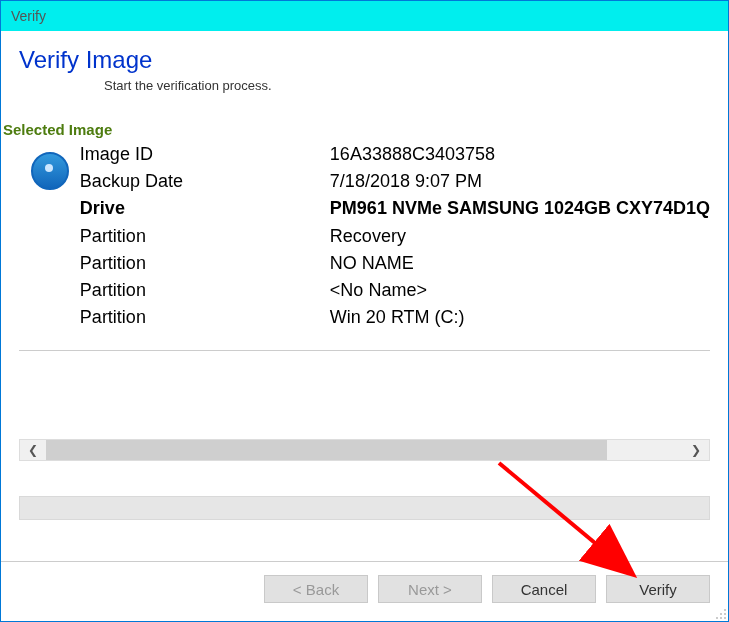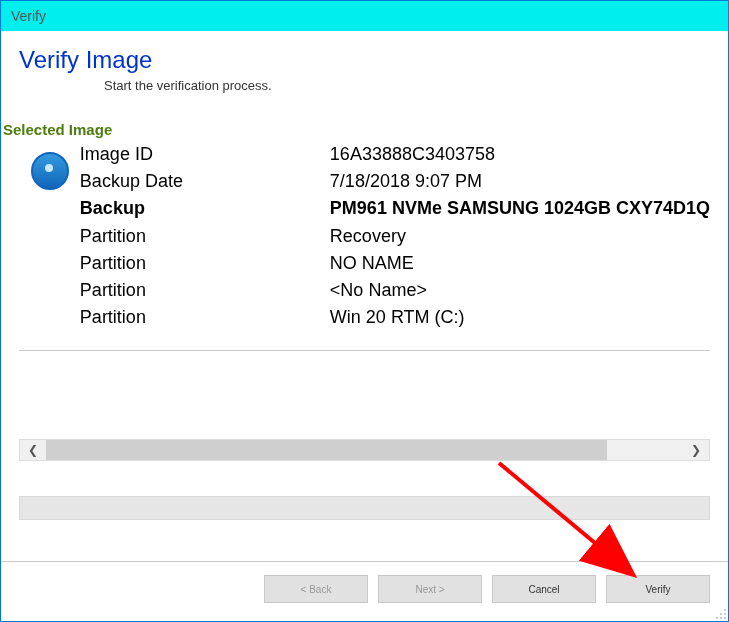--- a/index.html
+++ b/index.html
@@ -143,21 +143,21 @@
       bottom: 18px;
       display: flex;
       gap: 10px;
     }
     .btn {
       width: 104px;
       height: 28px;
       background: #e1e1e1;
       border: 1px solid #c9c9c9;
       font-family: inherit;
-      font-size: 10px;
+      font-size: 15px;
       color: #333;
       cursor: pointer;
       display: flex;
       align-items: center;
       justify-content: center;
     }
     .btn[disabled] {
       color: #999;
       cursor: default;
     }
@@ -195,21 +195,21 @@
 
   <div class="info-block">
     <div class="icon-cell">
       <div class="drive-icon"></div>
     </div>
     <div class="info-table" id="info-table">
         <div class="label">Image ID</div>
         <div class="value">16A33888C3403758</div>
         <div class="label">Backup Date</div>
         <div class="value">7/18/2018 9:07 PM</div>
-        <div class="label bold">Backup</div>
+        <div class="label bold">Drive</div>
         <div class="value bold">PM961 NVMe SAMSUNG 1024GB CXY74D1Q</div>
         <div class="label">Partition</div>
         <div class="value">Recovery</div>
         <div class="label">Partition</div>
         <div class="value">NO NAME</div>
         <div class="label">Partition</div>
         <div class="value">&lt;No Name&gt;</div>
         <div class="label">Partition</div>
         <div class="value">Win 20 RTM (C:)</div>
       </div>

